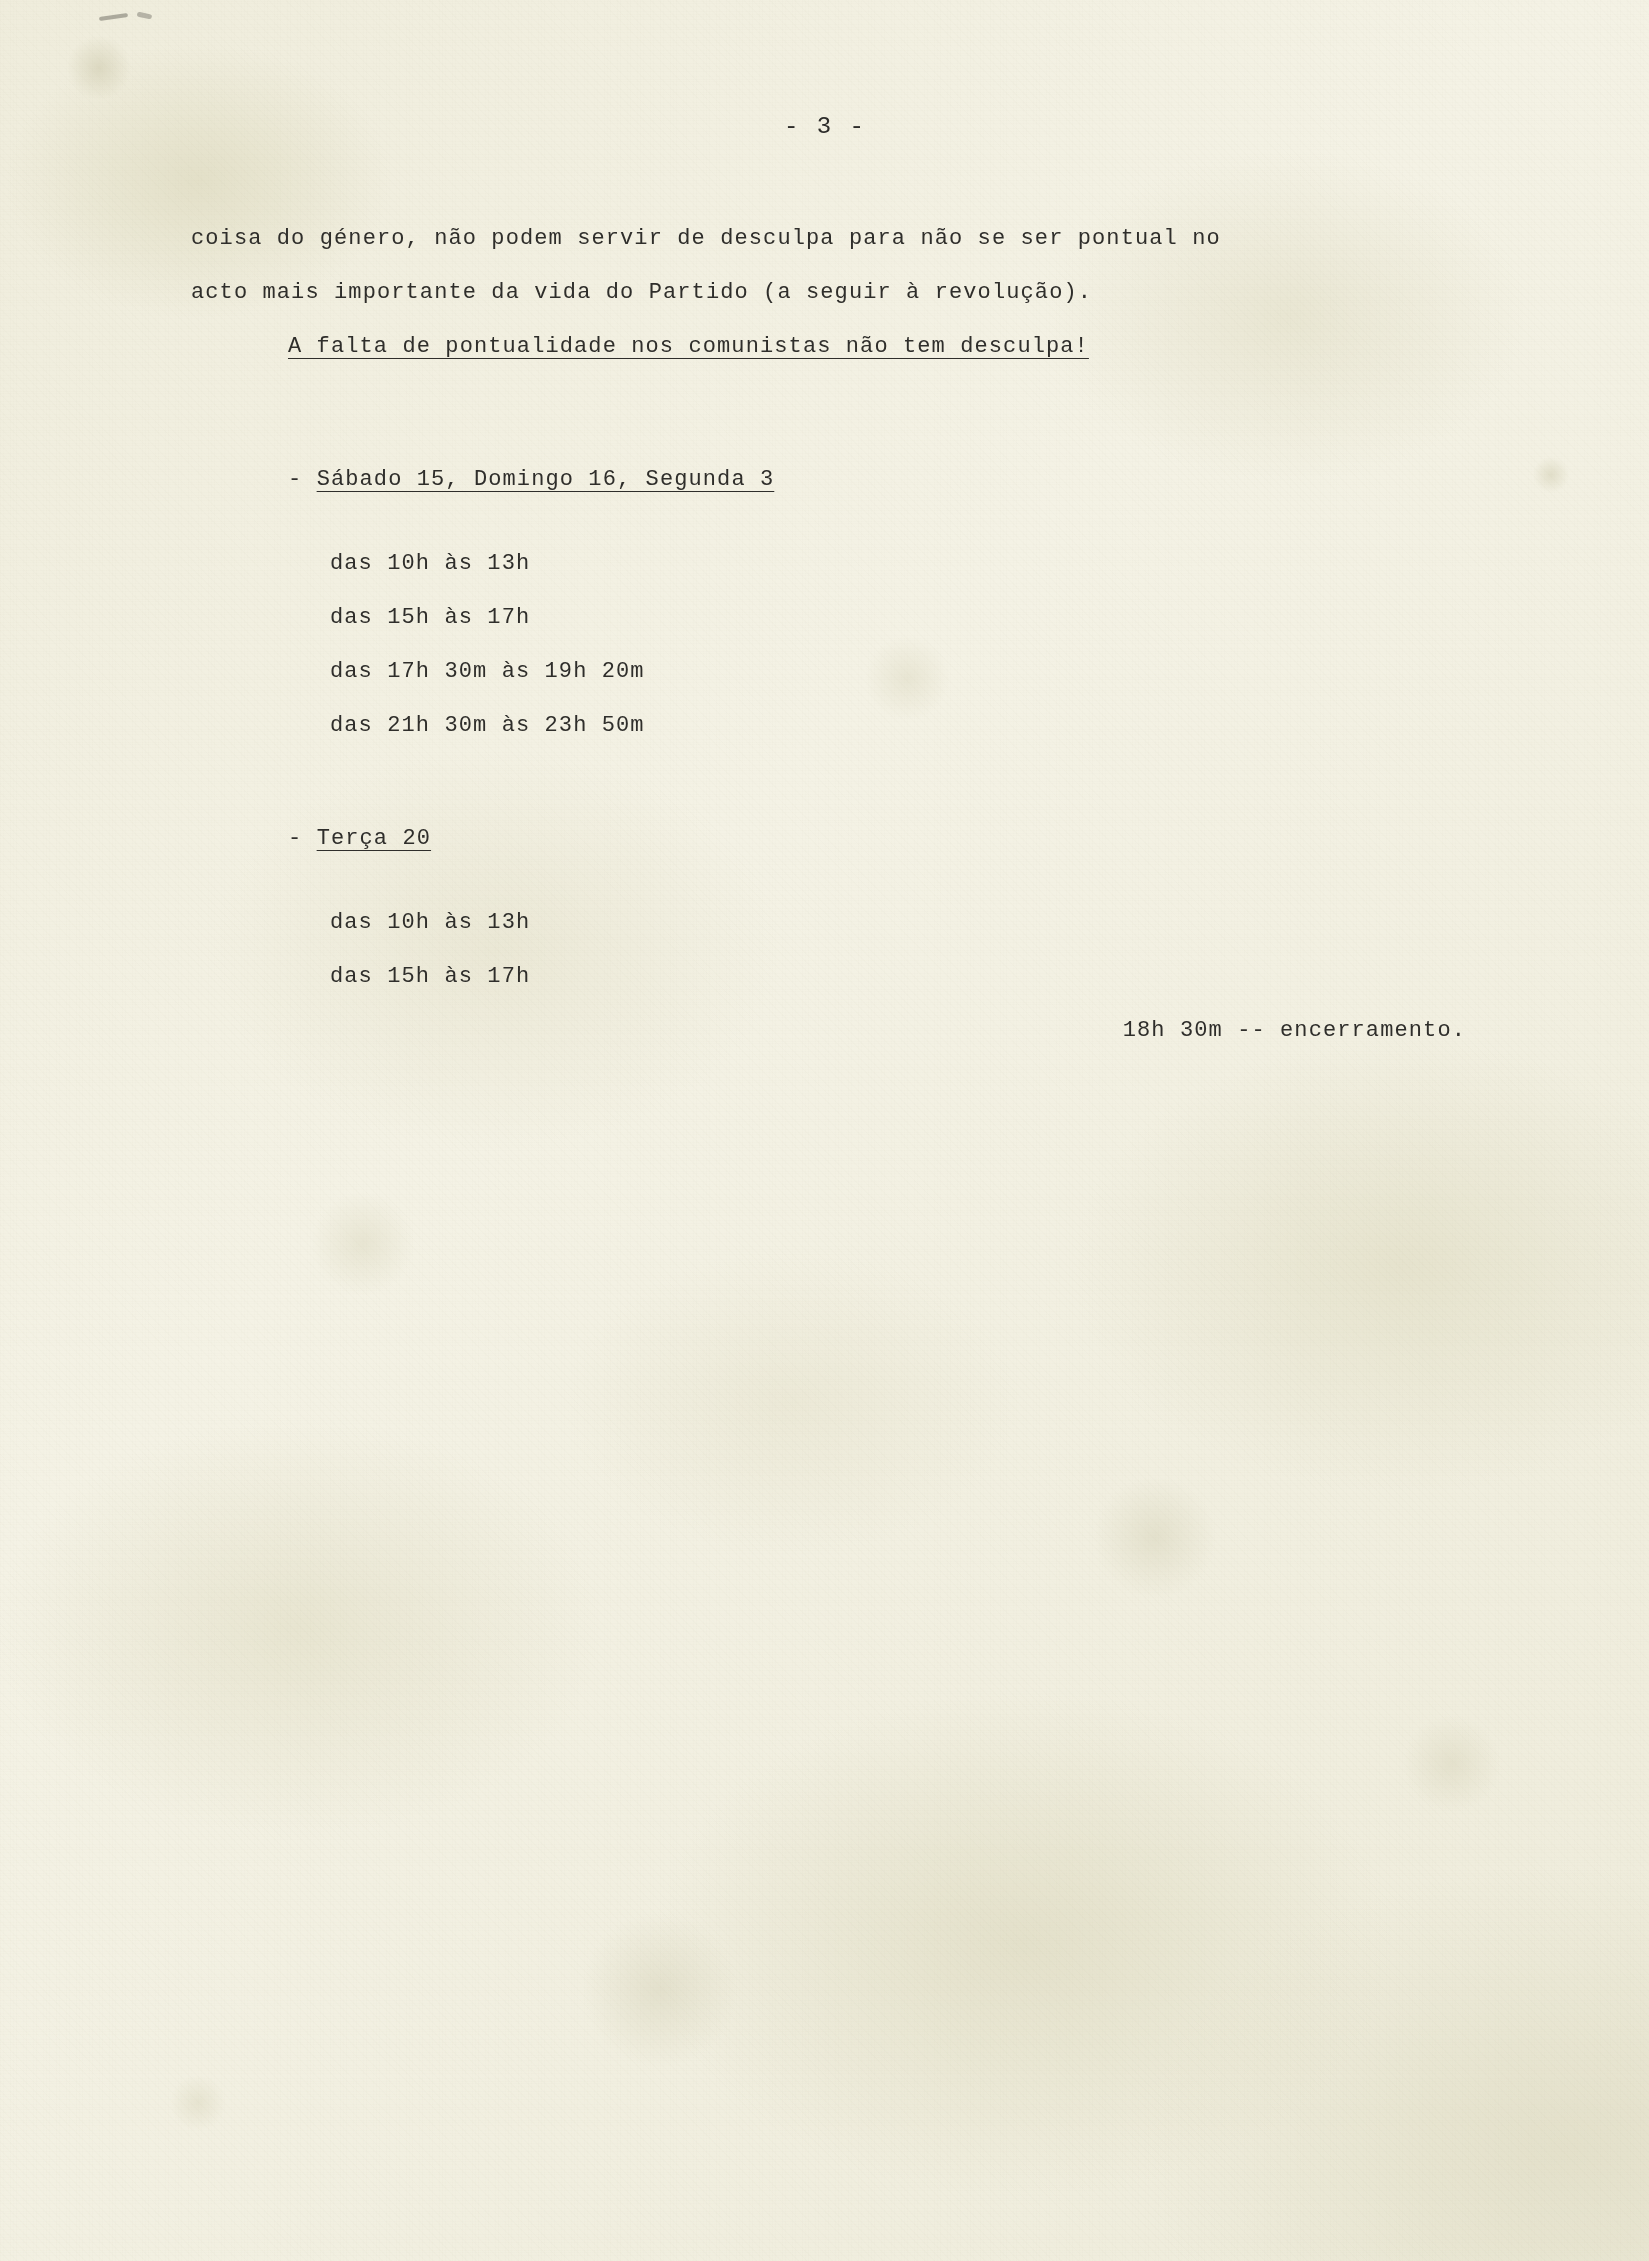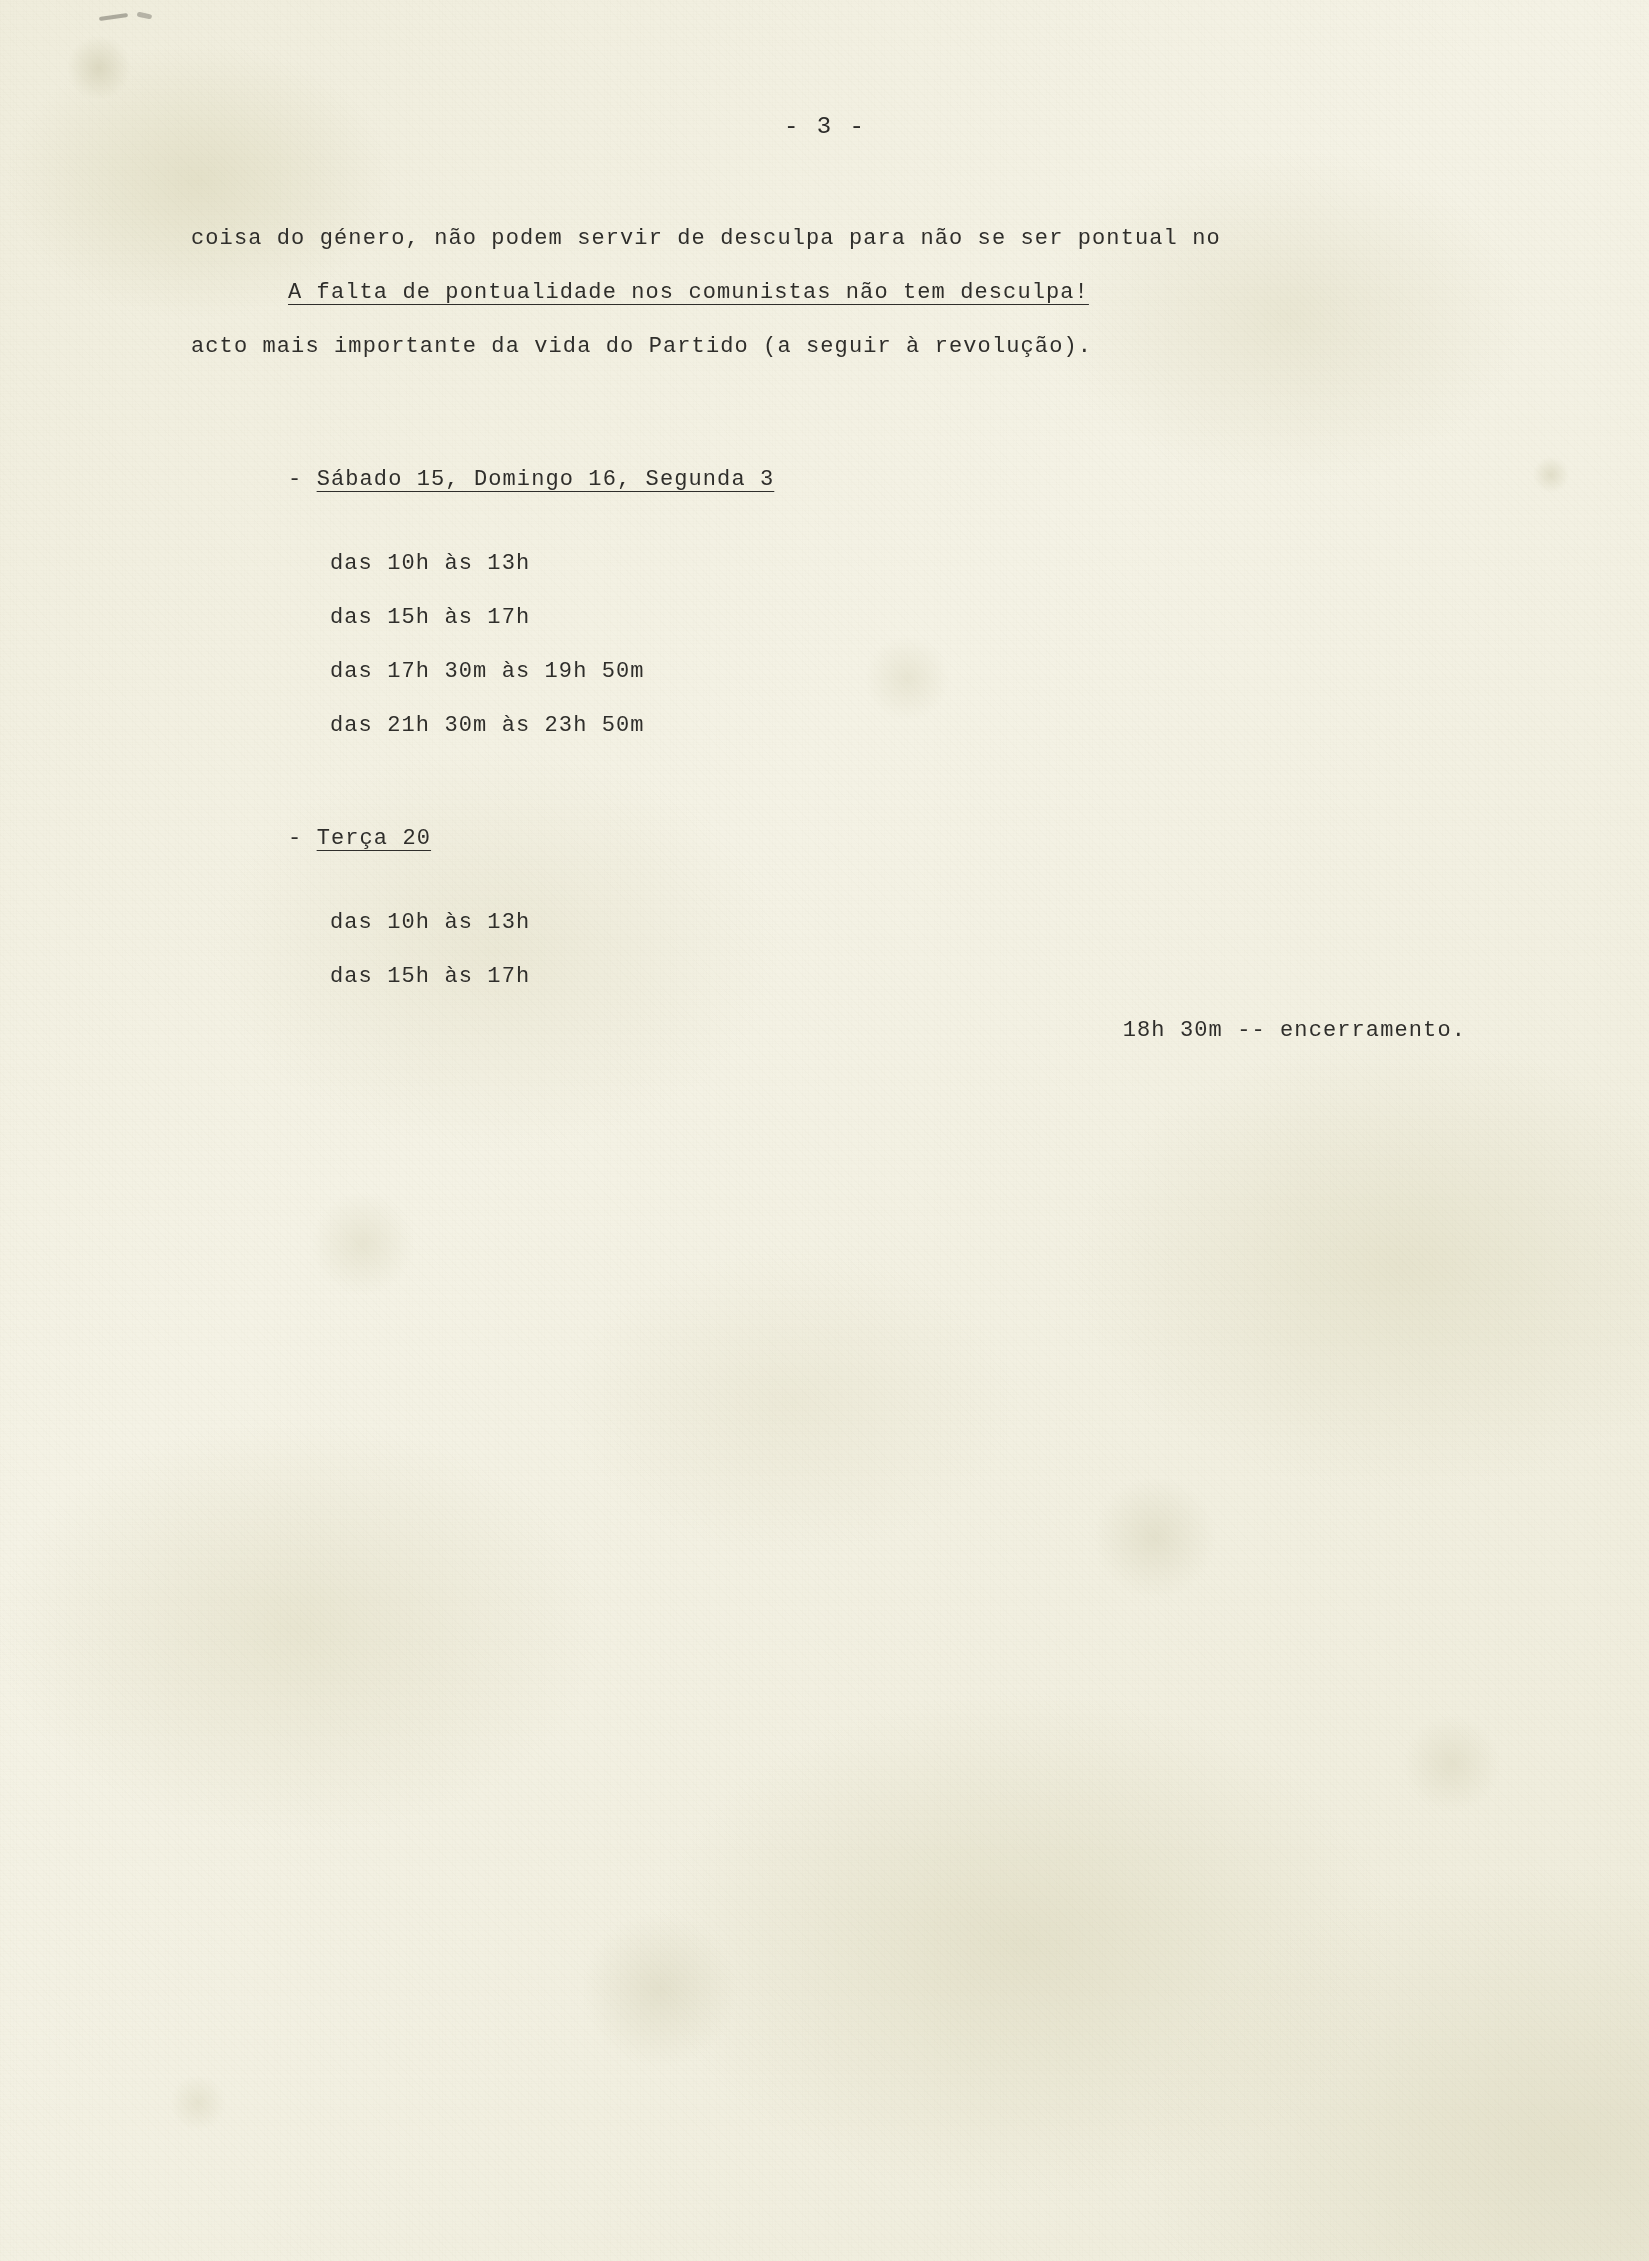--- a/index.html
+++ b/index.html
@@ -141,33 +141,33 @@
 
   <div class="corner-mark-1"></div>
   <div class="corner-mark-2"></div>
 
   <div class="page-number">- 3 -</div>
 
   <div class="body-text">
 
     <div class="line">coisa do género, não podem servir de desculpa para não se ser pontual no</div>
 
+    <div class="line">acto mais importante da vida do Partido (a seguir à revolução).</div>
+
     <div class="line indent-1 uline">A falta de pontualidade nos comunistas não tem desculpa!</div>
-
-    <div class="line">acto mais importante da vida do Partido (a seguir à revolução).</div>
 
     <div class="gap-lg"></div>
 
     <div class="line indent-1"><span class="section-head">-</span><span class="section-head"> </span><span class="uline">Sábado 15, Domingo 16, Segunda 3</span></div>
 
     <div class="gap-sm"></div>
 
     <div class="line indent-3">das 10h às 13h</div>
     <div class="line indent-3">das 15h às 17h</div>
-    <div class="line indent-3">das 17h 30m às 19h 50m</div>
+    <div class="line indent-3">das 17h 30m às 19h 20m</div>
     <div class="line indent-3">das 21h 30m às 23h 50m</div>
 
     <div class="gap-md"></div>
 
     <div class="line indent-1"><span class="section-head">-</span><span class="section-head"> </span><span class="uline">Terça 20</span></div>
 
     <div class="gap-sm"></div>
 
     <div class="line indent-3">das 10h às 13h</div>
     <div class="line indent-3">das 15h às 17h</div>

